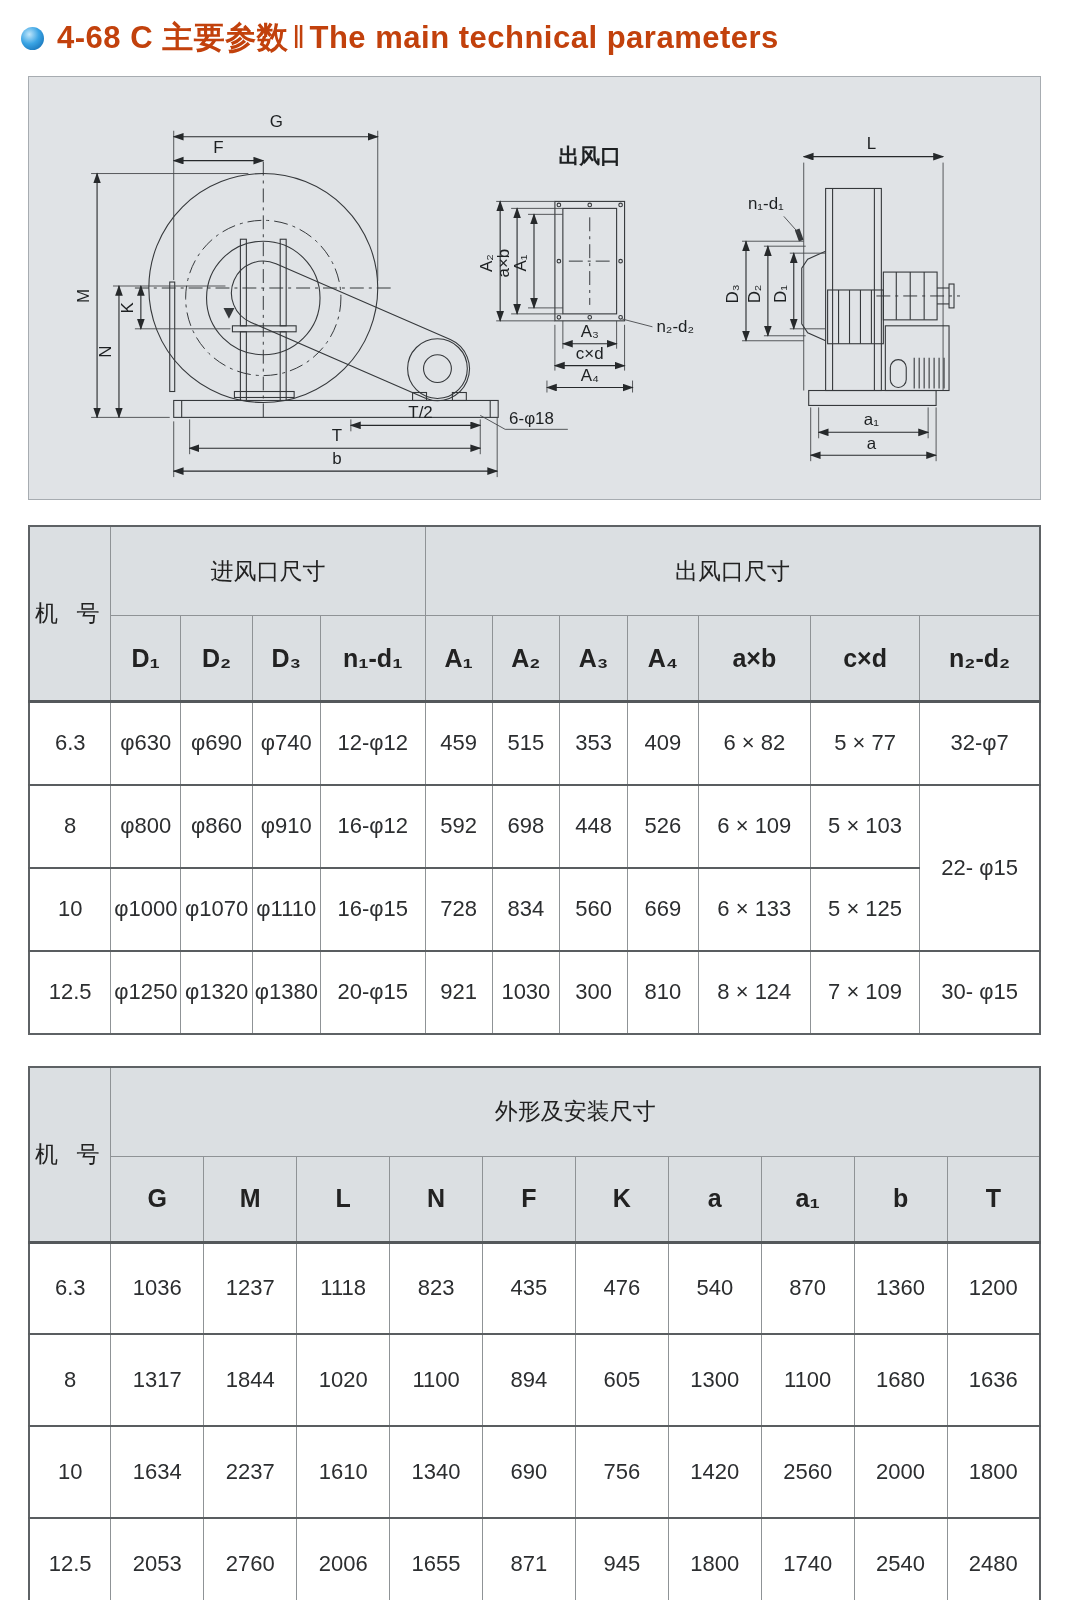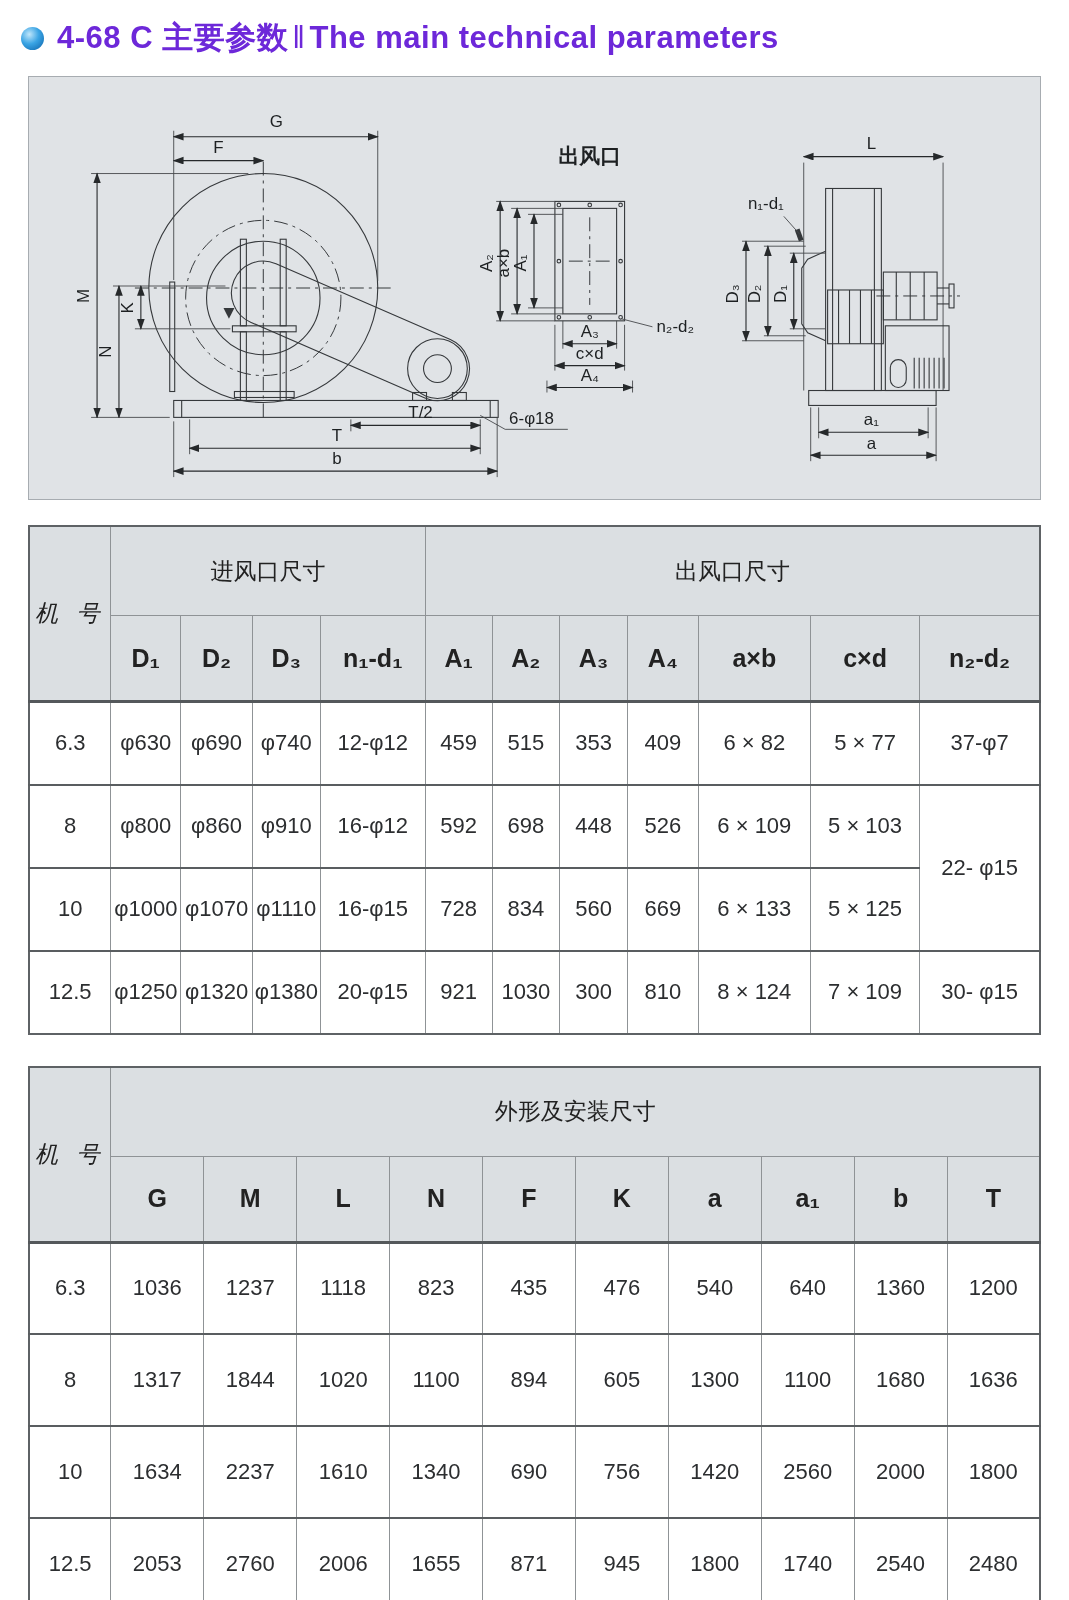--- a/index.html
+++ b/index.html
@@ -7,21 +7,21 @@
     position:relative;width:1069px;height:1600px;background:#ffffff;
     font-family:"Liberation Sans","DejaVu Sans",sans-serif;color:#222;
     overflow:hidden;
   }
   
   .titlebar{display:flex;align-items:center;gap:13px;padding:13px 0 0 21px;height:50px;}
   .bullet{
     width:23px;height:23px;border-radius:50%;flex:0 0 auto;
     background:radial-gradient(circle at 36% 32%, #bfe6fb 0%, #3aa4e4 45%, #0a60a8 100%);
   }
-  .titletext{font-size:31px;font-weight:bold;color:#6d28d9;letter-spacing:.5px;white-space:nowrap;}
+  .titletext{font-size:31px;font-weight:bold;color:#c2410c;letter-spacing:.5px;white-space:nowrap;}
   .titletext .sep{font-weight:normal;padding:0 4px;}
   
   .panel{
     margin:13px 0 0 28px;width:1013px;height:424px;
     background:#e0e3e6;border:1px solid #a7acb1;box-sizing:border-box;
   }
   svg{display:block;}
   .ln{stroke:#35383b;stroke-width:1.1;fill:none;}
   .lnf{fill:#35383b;stroke:none;}
   .dash{stroke:#35383b;stroke-width:1;fill:none;stroke-dasharray:14 5 3 5;}
@@ -37,21 +37,21 @@
   }
   .t1{margin-top:25px;}
   .t2{margin-top:31px;}
   table.spec th, table.spec td{
     border:1px solid #8f9396;text-align:center;vertical-align:middle;
     padding:0;overflow:hidden;
   }
   table.spec thead th{background:#dbdfe2;}
   table.spec thead tr.grp th{font-size:23px;font-weight:500;height:88px;}
   table.spec thead tr.cols th{font-size:25px;font-weight:bold;height:84px;}
-  table.spec thead th.corner{font-size:27px;font-weight:500;letter-spacing:6px;font-style:italic;}
+  table.spec thead th.corner{font-size:27px;font-weight:500;letter-spacing:6px;}
   table.spec tbody td{font-size:22px;color:#2c2e30;background:#ffffff;border-top:2px solid #595d60;}
   table.spec thead{border-bottom:3px solid #54585b;}
   .t1 tbody tr{height:83px;}
   .t2 thead tr.grp th{height:70px;}
   .t2 thead tr.cols th{height:74px;}
   .t2 tbody tr{height:92px;}
 </style>
 </head>
 <body>
 
@@ -290,21 +290,21 @@
         <td>φ630</td>
         <td>φ690</td>
         <td>φ740</td>
         <td>12-φ12</td>
         <td>459</td>
         <td>515</td>
         <td>353</td>
         <td>409</td>
         <td>6 × 82</td>
         <td>5 × 77</td>
-        <td>37-φ7</td>
+        <td>32-φ7</td>
       </tr>
       <tr>
         <td>8</td>
         <td>φ800</td>
         <td>φ860</td>
         <td>φ910</td>
         <td>16-φ12</td>
         <td>592</td>
         <td>698</td>
         <td>448</td>
@@ -378,21 +378,21 @@
     <tbody>
       <tr>
         <td>6.3</td>
         <td>1036</td>
         <td>1237</td>
         <td>1118</td>
         <td>823</td>
         <td>435</td>
         <td>476</td>
         <td>540</td>
-        <td>640</td>
+        <td>870</td>
         <td>1360</td>
         <td>1200</td>
       </tr>
       <tr>
         <td>8</td>
         <td>1317</td>
         <td>1844</td>
         <td>1020</td>
         <td>1100</td>
         <td>894</td>

